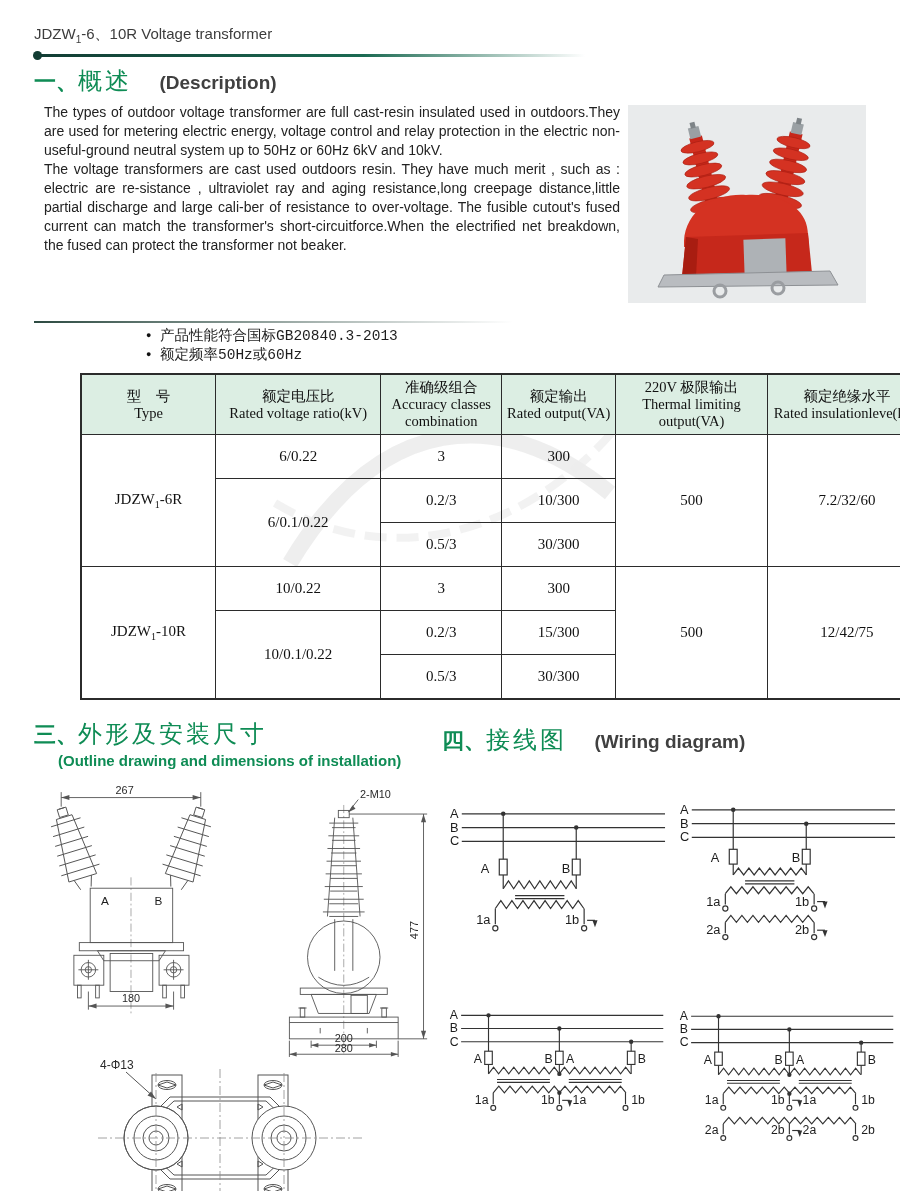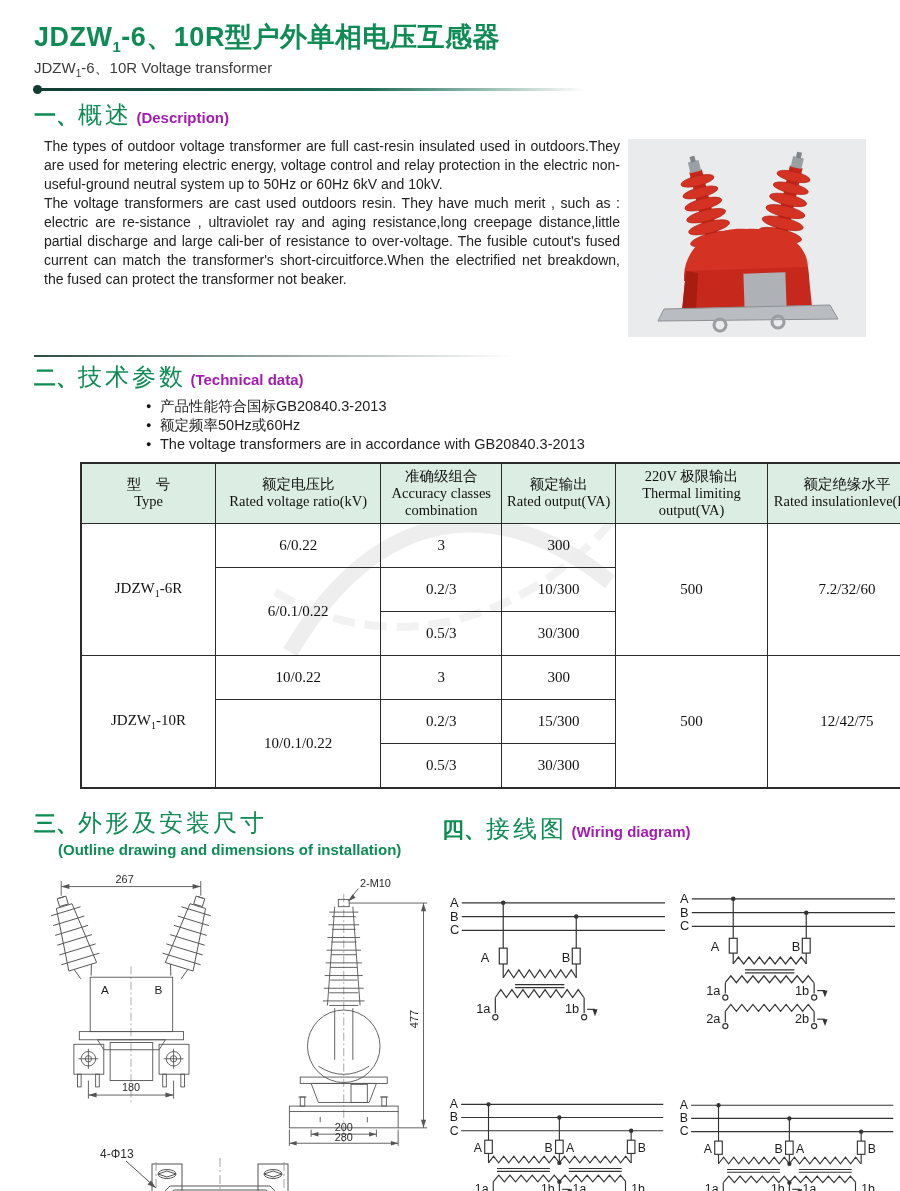--- a/index.html
+++ b/index.html
@@ -12,33 +12,33 @@
   .subtitle{color:#3c3c3c;font-size:15px;margin-top:3px;}
   .subtitle sub{font-size:10px;}
   .rule{height:3px;margin-top:9px;background:linear-gradient(90deg,#123c33 0%,#1b6a52 55%,rgba(27,106,82,0) 92%);position:relative;width:72%;}
   .rule::before{content:"";position:absolute;left:-1px;top:-3px;width:9px;height:9px;border-radius:50%;background:#123c33;}
   .rule2{height:2px;margin:12px 0 4px 0;background:linear-gradient(90deg,#2c4a41 0%,rgba(44,74,65,0) 80%);width:72%;}
 
   
   .sec-head{margin-top:8px;white-space:nowrap;}
   .sec-head .num{color:#0f8c55;font-weight:bold;font-size:22px;}
   .sec-head .zh{color:#0f8c55;font-weight:normal;font-size:24px;letter-spacing:3px;}
-  .sec-head .en{color:#a21caf;font-weight:bold;font-size:15px;letter-spacing:0;}
+  .sec-head .en{color:#404040;font-weight:bold;font-size:19px;letter-spacing:0;margin-left:23px;}
   .sec-head .en2{display:block;color:#0f8c55;font-weight:bold;font-size:15px;margin:2px 0 0 24px;}
 
   
   .desc-row{display:flex;margin-top:6px;}
   .zh-col{width:348px;flex:none;font-size:14.5px;line-height:1.48;text-align:justify;color:#222;}
   .zh-col p{margin:0 0 2px 0;}
   .en-col{flex:1;margin-left:10px;font-size:14px;line-height:1.36;text-align:justify;color:#222;}
   .photo-wrap{float:right;width:238px;height:198px;margin:2px 0 6px 8px;}
   .en-col p{margin:0;}
 
   
-  .bullets{margin:4px 0 0 112px;padding:0;list-style:none;font-size:14.5px;color:#1e1e1e;}
+  .bullets{margin:4px 0 0 112px;padding:0;list-style:none;font-size:14.5px;color:#1e1e1e;font-family:Liberation Mono, monospace;}
   .bullets li{line-height:19px;position:relative;padding-left:14px;}
   .bullets li::before{content:"●";position:absolute;left:0;top:0;font-size:9px;line-height:19px;color:#111;}
 
   
   .table-zone{position:relative;margin:8px 0 0 46px;width:742px;}
   .wm{position:absolute;left:190px;top:10px;z-index:0;pointer-events:none;}
   table.spec{border-collapse:collapse;width:848px;position:relative;z-index:1;border:2px solid #2b2b2b;font-family:"Liberation Serif",serif;}
   table.spec th,table.spec td{border:1px solid #2b2b2b;text-align:center;vertical-align:middle;}
   table.spec th{background:#dceee3;font-weight:normal;font-size:14.5px;line-height:1.18;padding:4px 2px;color:#111;}
   table.spec td{font-size:15px;padding:11px 2px;color:#111;height:21px;}
@@ -58,21 +58,20 @@
   .lbl{font-size:13px;fill:#1d1d1d;}
   .dim{font-size:12px;fill:#2a2a2a;}
   .thin{stroke:#555;stroke-width:1;fill:none;}
   .cl{stroke:#8a8a8a;stroke-width:.8;fill:none;stroke-dasharray:9 3 2 3;}
 </style>
 </head>
 <body>
 
 <div class="page">
 
-  <div class="title"><span>JDZW</span><sub>1</sub><span>-6、10R型户外单相电压互感器</span></div>
   <div class="subtitle"><span>JDZW</span><sub>1</sub><span>-6、10R Voltage transformer</span></div>
   <div class="rule"></div>
 
   <div class="sec-head">
     <span class="num">一、</span><span class="zh">概述</span> <span class="en">(Description)</span>
   </div>
 
   <div class="desc-row">
     <div class="en-col">
       <div class="photo-wrap">
@@ -112,27 +111,23 @@
           <circle cx="92" cy="186" r="6" fill="none" stroke="#9a9da1" stroke-width="3"></circle>
           <circle cx="150" cy="183" r="6" fill="none" stroke="#9a9da1" stroke-width="3"></circle>
         </svg>
       </div>
       <p>The types of outdoor voltage transformer are full cast-resin insulated  used in outdoors.They are used for metering electric energy, voltage control and relay protection in the electric non-useful-ground neutral system up to 50Hz or 60Hz  6kV and 10kV.</p>
       <p>The voltage transformers are cast used outdoors resin. They have much merit , such as : electric are re-sistance , ultraviolet ray and aging resistance,long creepage distance,little partial discharge and large cali-ber of resistance to over-voltage. The fusible cutout's fused current can match the transformer's short-circuitforce.When the electrified net breakdown, the fused can protect the transformer not beaker.</p>
     </div>
   </div>
 
   <div class="rule2"></div>
-  <div class="sec-head" style="margin-top:0;">
-    <span class="num">二、</span><span class="zh">技术参数</span> <span class="en">(Technical data)</span>
-  </div>
   <ul class="bullets">
     <li>产品性能符合国标GB20840.3-2013</li>
     <li>额定频率50Hz或60Hz</li>
-    <li>The voltage transformers are in accordance with GB20840.3-2013</li>
   </ul>
 
   <div class="table-zone">
     <svg class="wm" width="360" height="200" viewBox="0 0 360 200">
       <path d="M20 180 C110 30 230 20 340 110" stroke="#e2e2e2" stroke-width="16" fill="none" opacity=".6"></path>
       <path d="M5 120 C120 190 260 150 350 40" stroke="#ececec" stroke-width="8" fill="none" stroke-dasharray="22 10" opacity=".7"></path>
     </svg>
     <table class="spec">
       <colgroup>
           <col style="width:118px">

